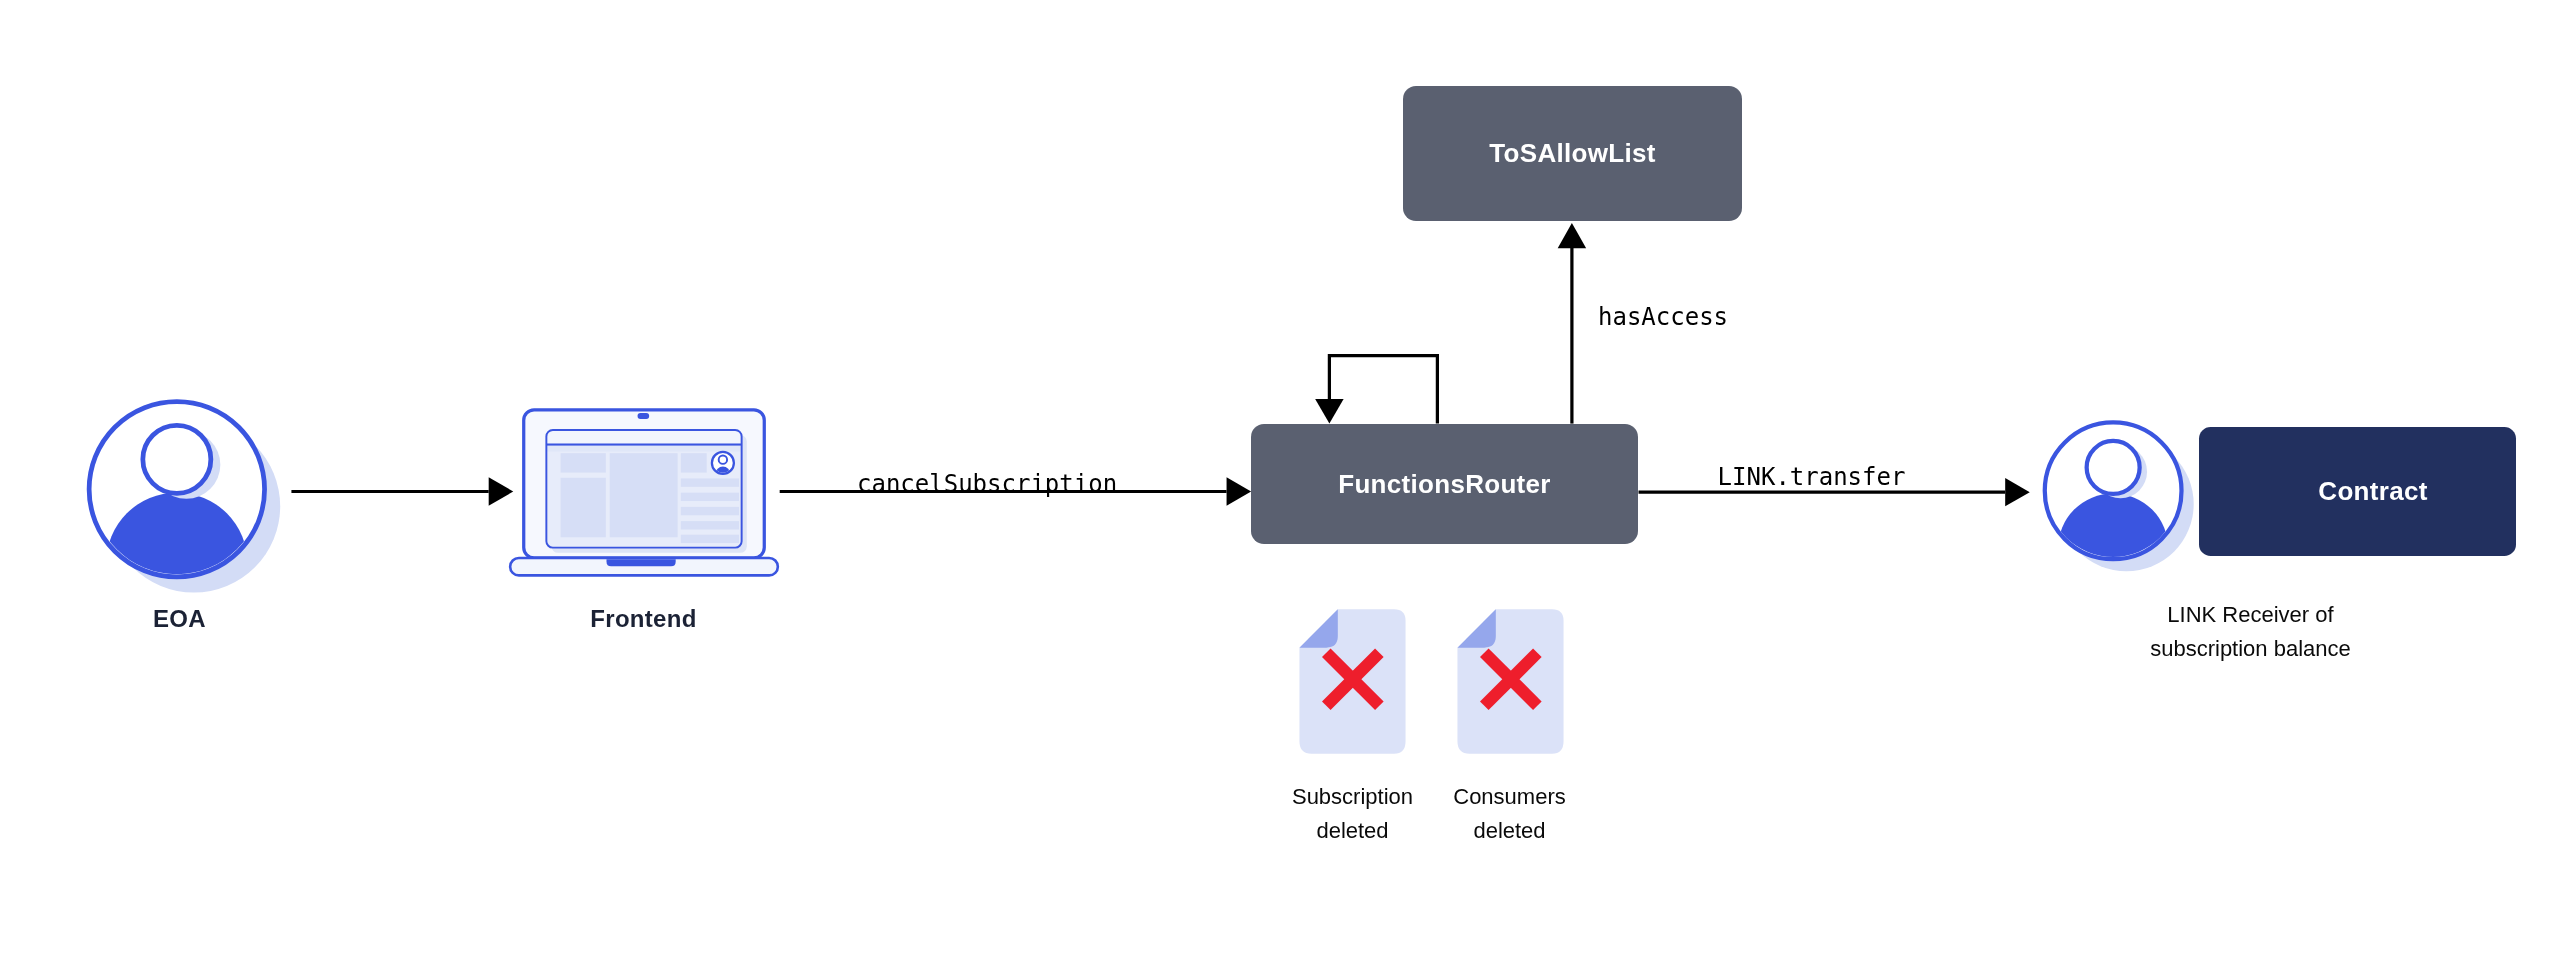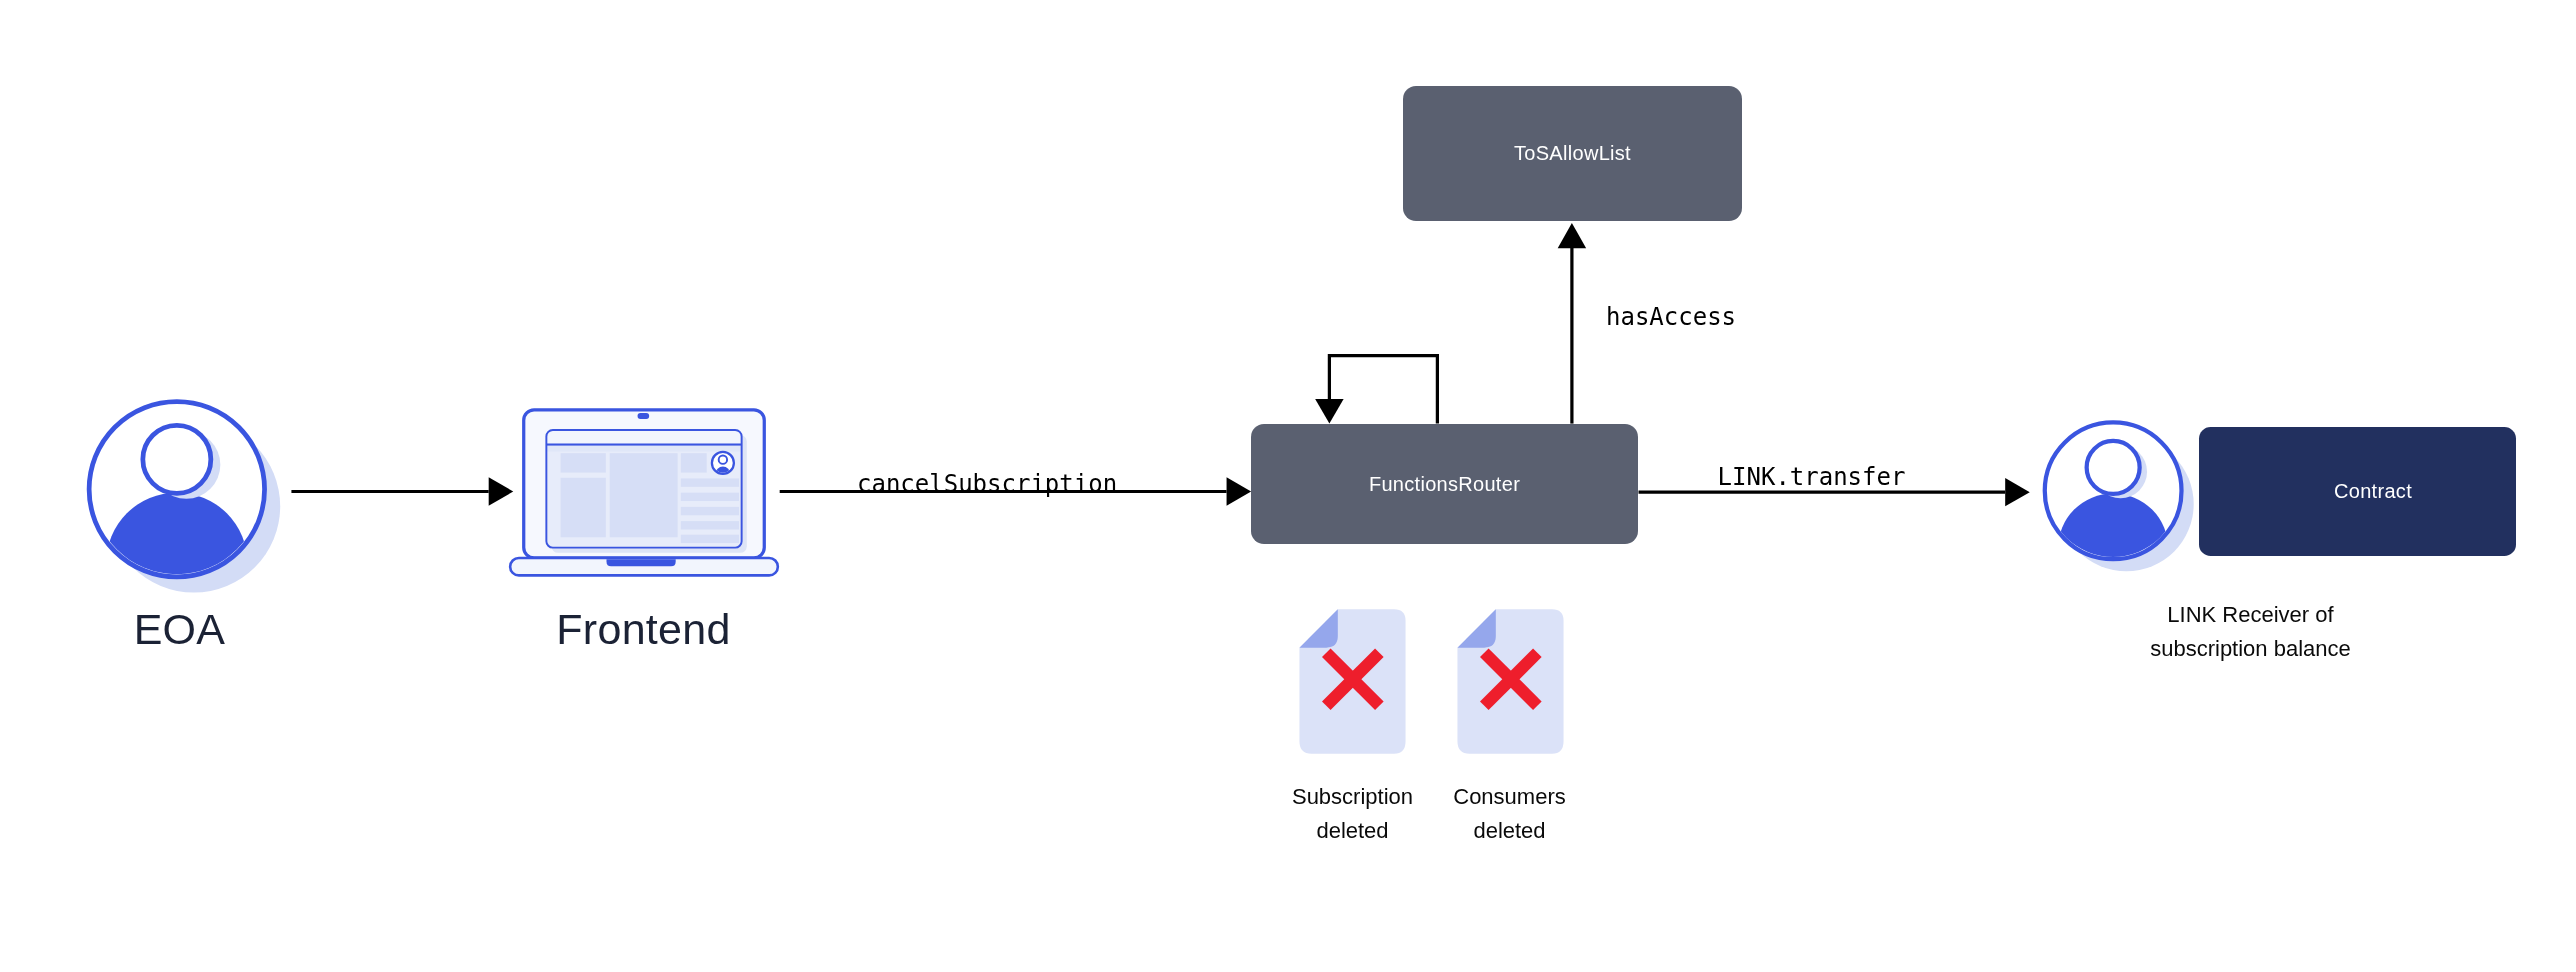--- a/index.html
+++ b/index.html
@@ -23,29 +23,29 @@
   #canvas{
     position:relative;width:2576px;height:972px;background:#ffffff;
     overflow:hidden;font-family:"Liberation Sans",sans-serif;
   }
   .abs{position:absolute;}
   svg.layer{position:absolute;left:0;top:0;}
   .connector{stroke:var(--arrow);stroke-width:5;fill:none;}
   .arrowhead{fill:var(--arrow);stroke:none;}
   .node{
     position:absolute;display:flex;align-items:center;justify-content:center;
-    border-radius:13px;color:#ffffff;font-weight:normal;font-size:20px;letter-spacing:0.3px;
+    border-radius:13px;color:#ffffff;font-weight:bold;font-size:26px;letter-spacing:0.3px;
   }
   .node.slate{background:var(--slate);}
   .node.navy{background:var(--navy);border-radius:11.6px;padding-left:31px;}
   .lbl{position:absolute;text-align:center;color:var(--ink);}
   .lbl.mono{font-family:"DejaVu Sans Mono",monospace;font-size:24px;line-height:30px;color:#000000;white-space:nowrap;}
   .lbl.sans{font-size:22px;line-height:34px;}
-  .lbl.title{font-size:43px;font-weight:normal;color:var(--label-ink);letter-spacing:0.3px;}
-  .lbl.left{text-align:right;margin-left:8px;}
+  .lbl.title{font-size:24px;font-weight:bold;color:var(--label-ink);letter-spacing:0.3px;}
+  .lbl.left{text-align:right;}
 </style>
 </head>
 <body>
 
 <div id="canvas">
 
   <svg class="layer" width="2576" height="972" viewBox="0 0 3982 1503">
     <g>
       <path class="connector" d="M450 760 H755"></path>
       <polygon class="arrowhead" points="755,738 755,782 793,760"></polygon>

